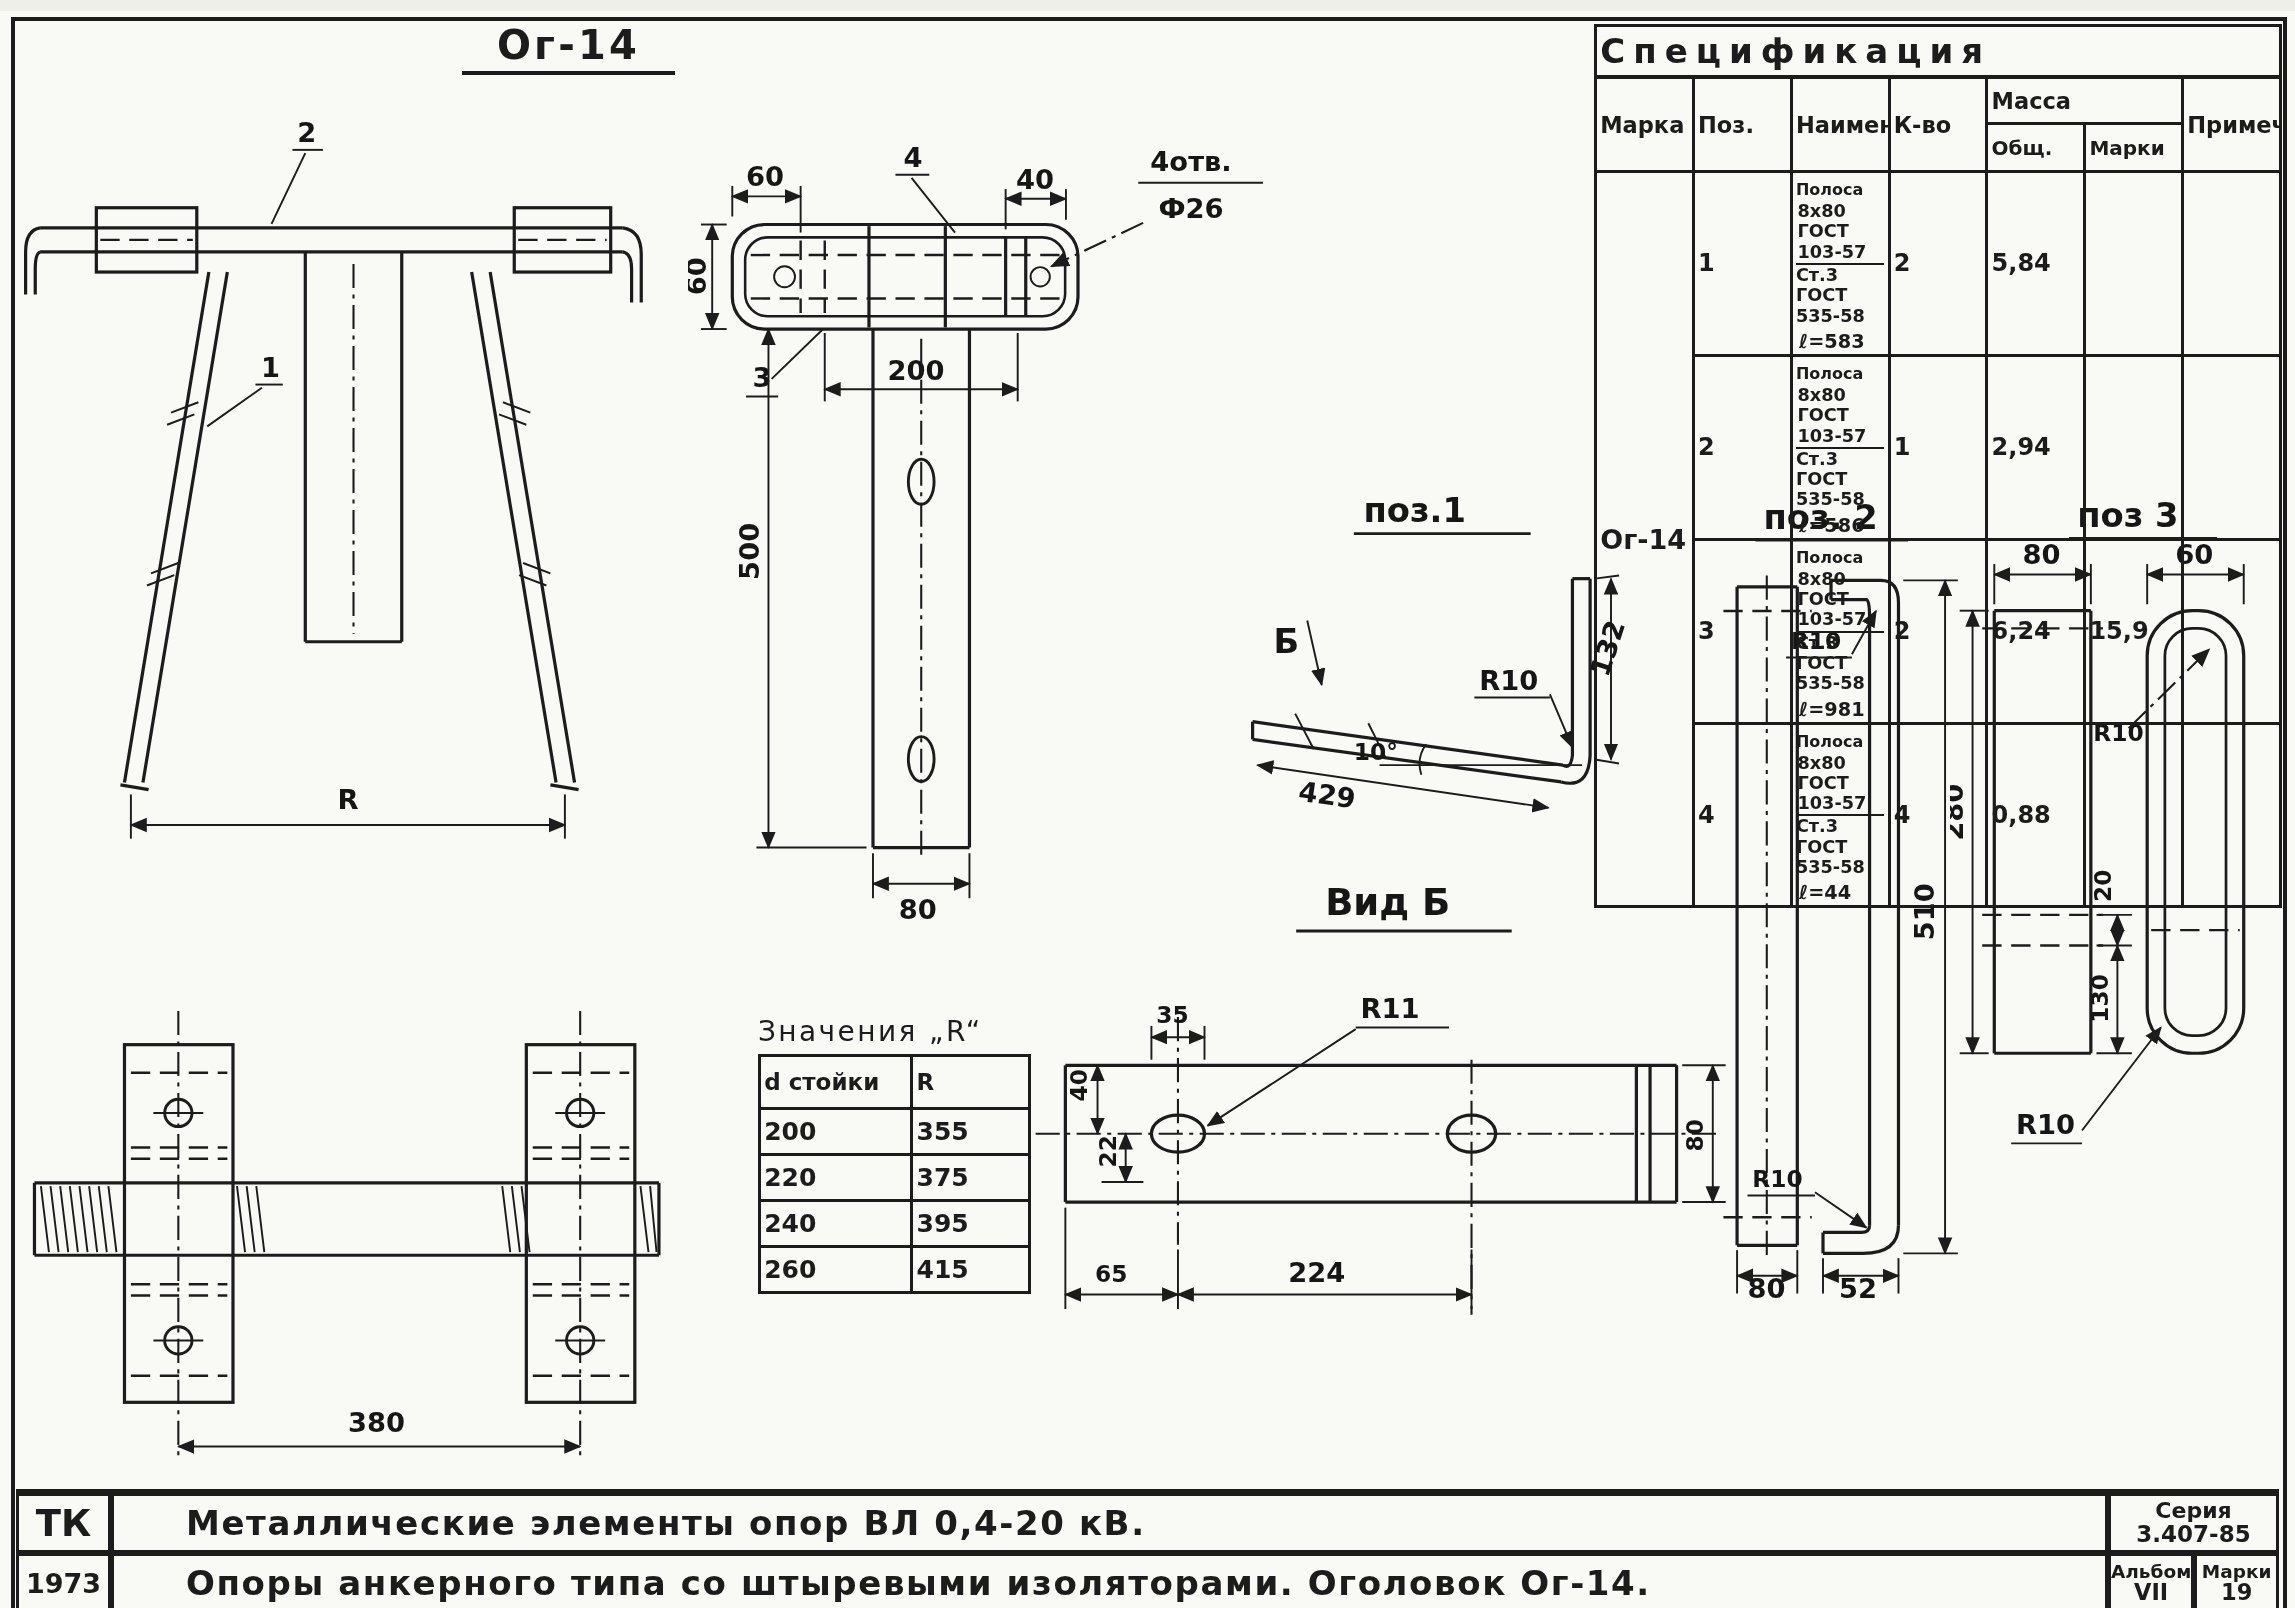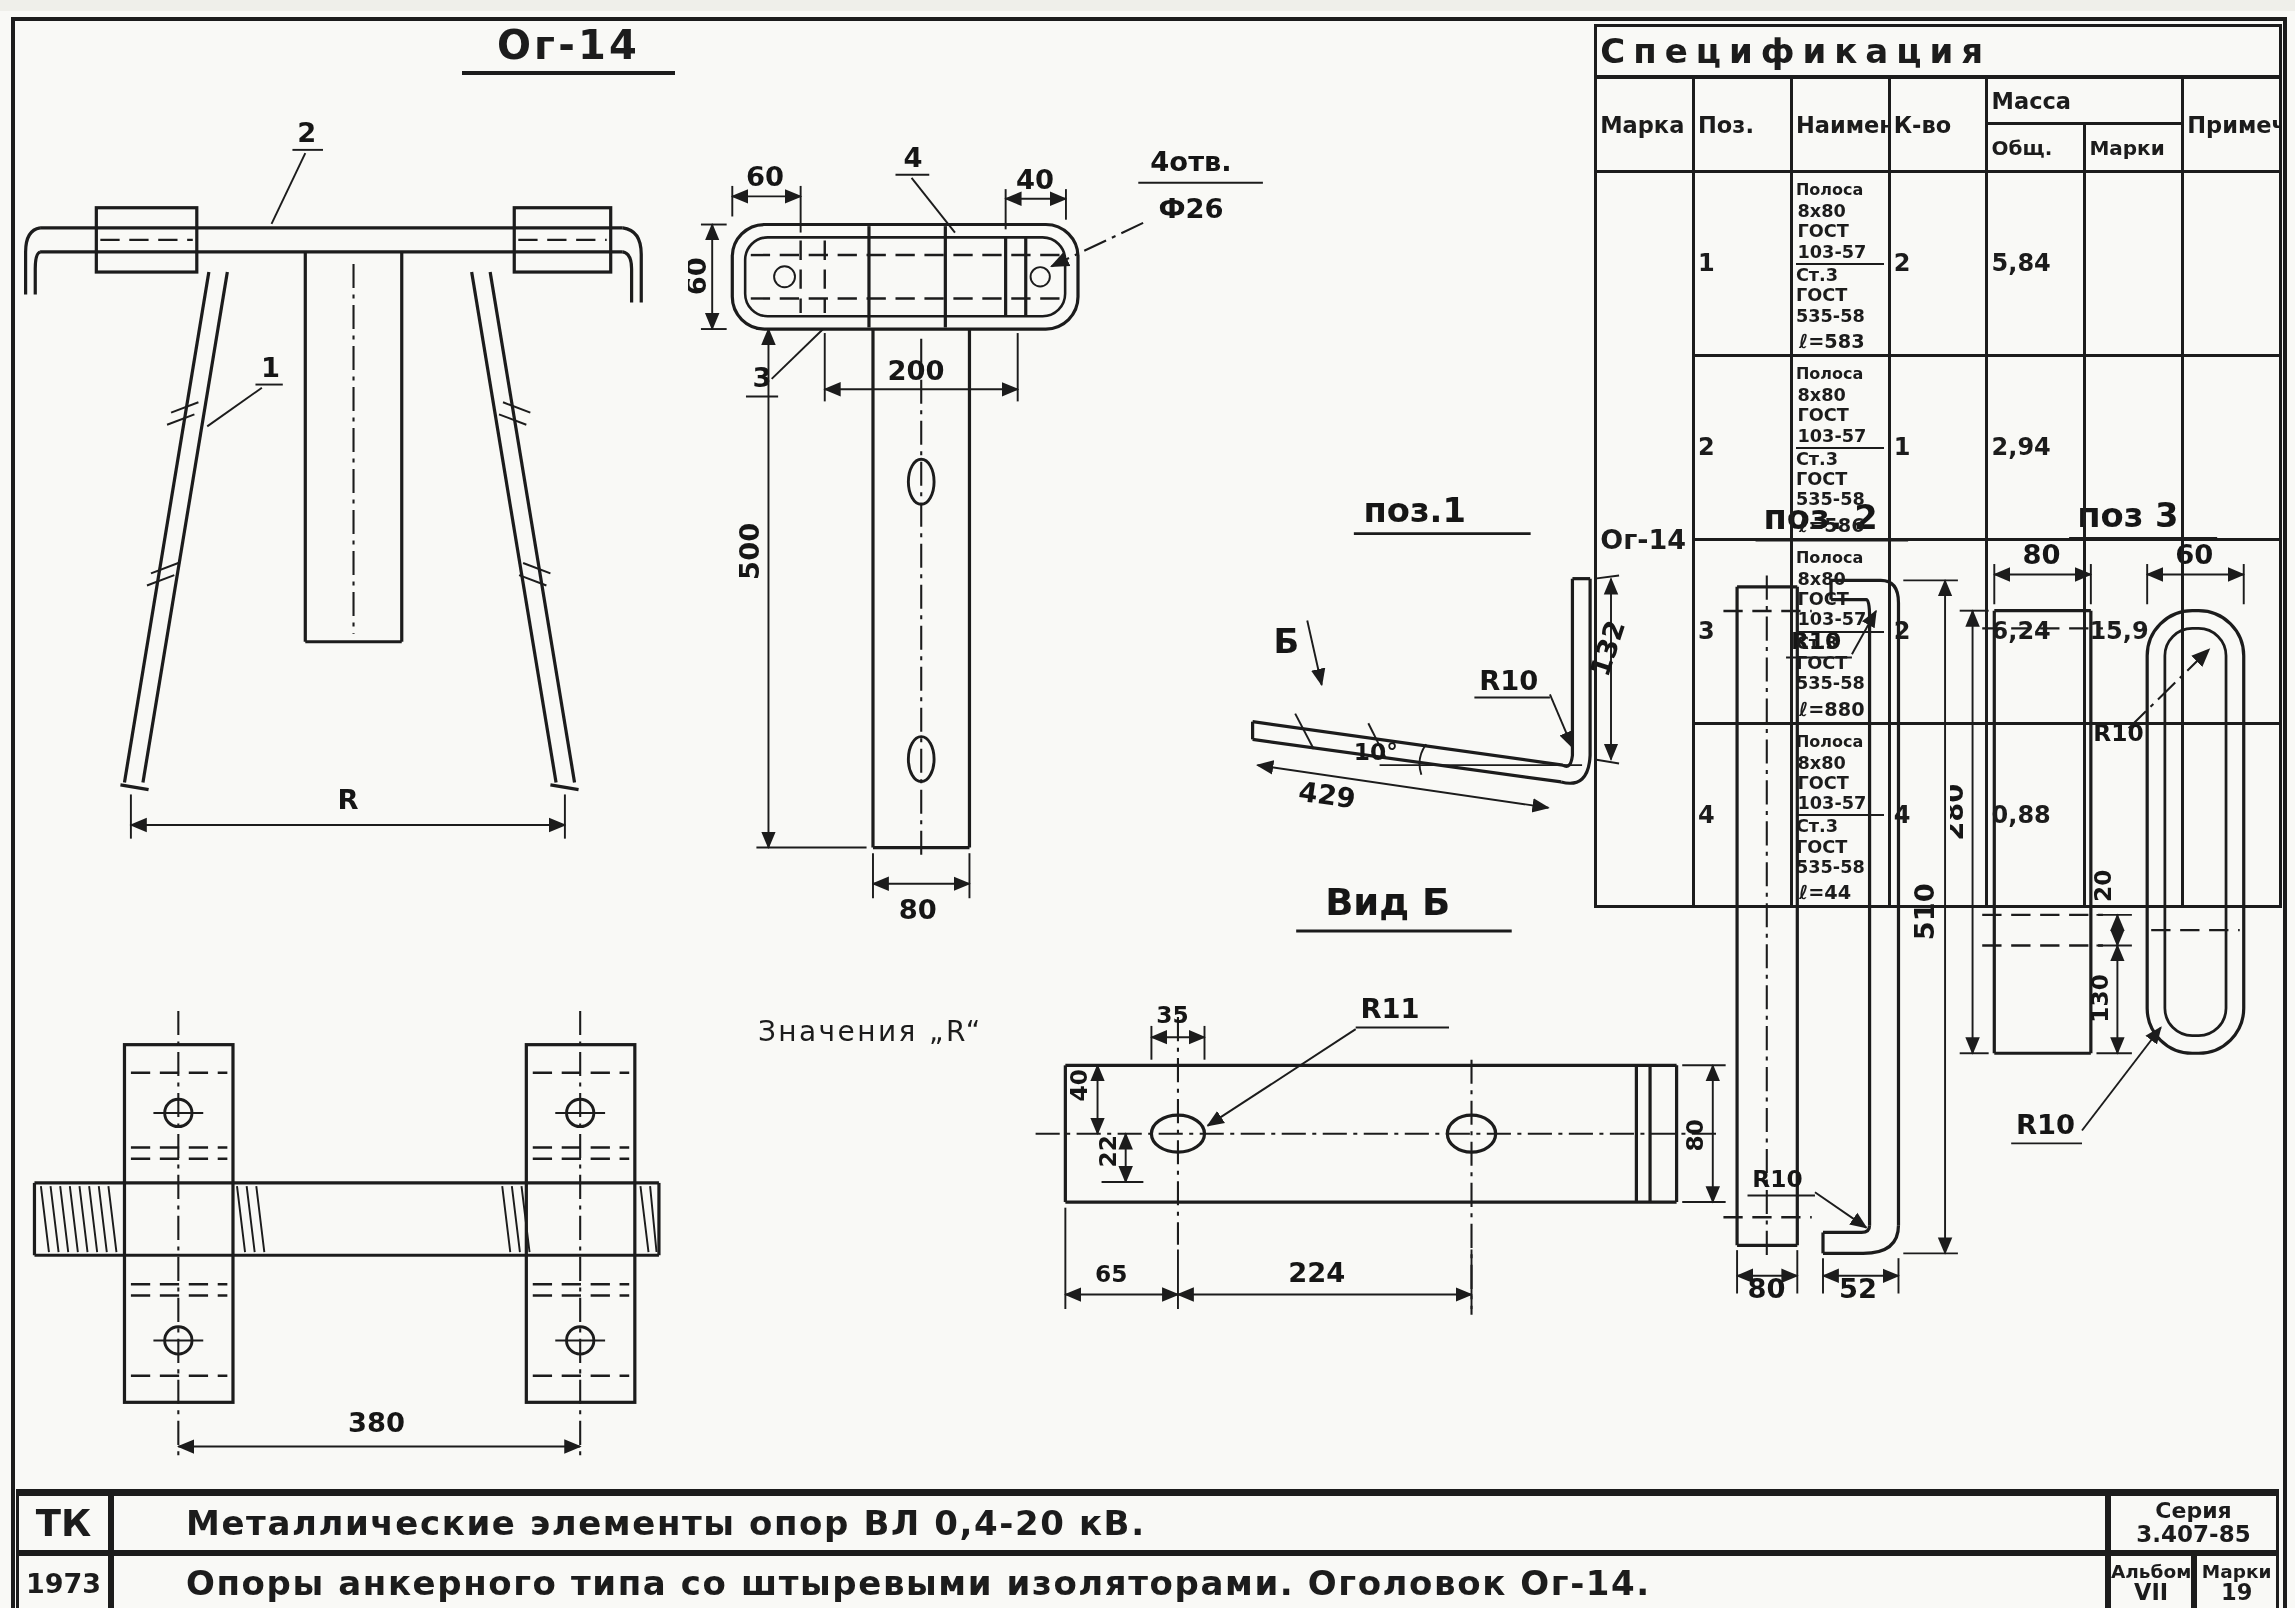--- a/index.html
+++ b/index.html
@@ -438,21 +438,21 @@
         <td>1</td>
         <td>2,94</td>
         <td></td>
         <td></td>
       </tr>
       <tr class="row">
         <td>3</td>
         <td class="c-name"><span class="nm">Полоса</span><span class="frac">
                 <span class="ft">8x80 ГОСТ 103-57</span>
                 <span class="fb">Ст.3 ГОСТ 535-58</span>
-              </span><span class="ln">ℓ=880</span></td>
+              </span><span class="ln">ℓ=981</span></td>
         <td>2</td>
         <td>6,24</td>
         <td>15,9</td>
         <td></td>
       </tr>
       <tr class="row">
         <td>4</td>
         <td class="c-name"><span class="nm">Полоса</span><span class="frac">
                 <span class="ft">8x80 ГОСТ 103-57</span>
                 <span class="fb">Ст.3 ГОСТ 535-58</span>
@@ -461,20 +461,44 @@
         <td>0,88</td>
         <td></td>
         <td></td>
       </tr>
     </tbody>
       </table>
   </div>
 
   <div class="abs rtab-wrap">
     <div class="rtab-title">Значения „R“</div>
+    <table class="rtab">
+      <tbody>
+          <tr>
+        <th style="width:143px">d стойки</th>
+        <th>R</th>
+      </tr>
+      <tr>
+        <td>200</td>
+        <td>355</td>
+      </tr>
+      <tr>
+        <td>220</td>
+        <td>375</td>
+      </tr>
+      <tr>
+        <td>240</td>
+        <td>395</td>
+      </tr>
+      <tr>
+        <td>260</td>
+        <td>415</td>
+      </tr>
+    </tbody>
+      </table>
   </div>
 
 
   <div class="abs tblock">
     <div class="tb tb-code">ТК</div>
     <div class="tb tb-main">Металлические элементы опор ВЛ 0,4-20 кВ.</div>
     <div class="tb tb-right">
       <span class="l1">Серия</span>
       <span class="l2">3.407-85</span>
     </div>

